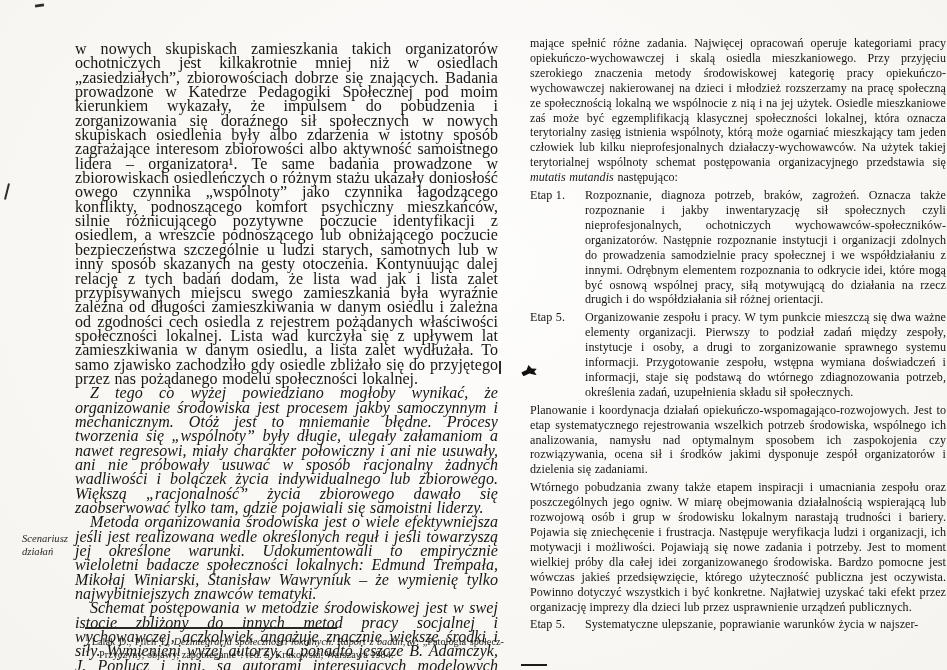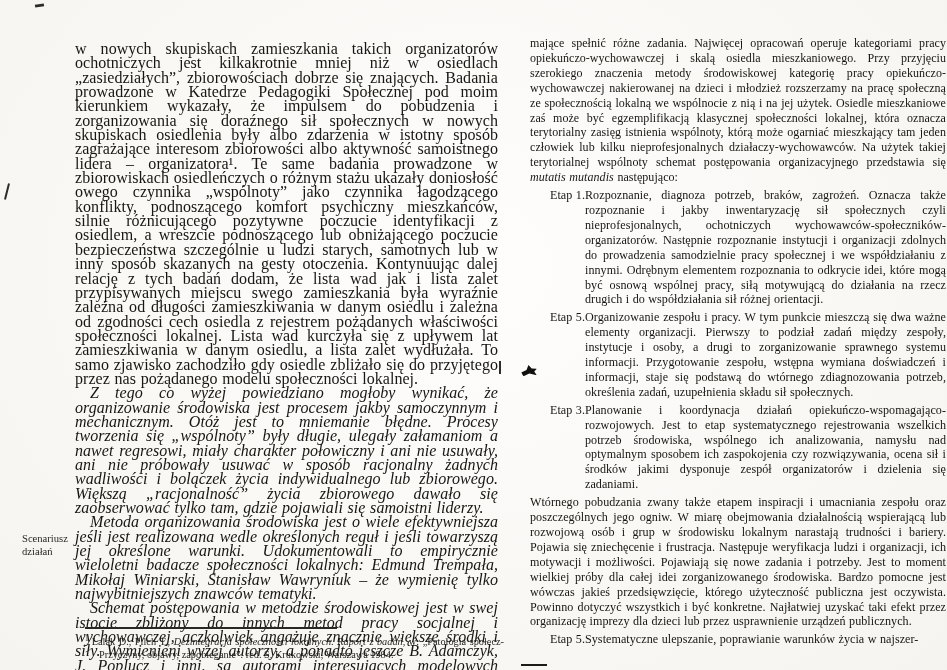--- a/index.html
+++ b/index.html
@@ -26,39 +26,39 @@
     margin:0;text-align:justify;
     font-size:12px;line-height:14.9px;
     word-spacing:0.6px;letter-spacing:0.05px;
   }
   .intro i{font-style:italic;}
   .stage{
     display:flex;margin-top:3px;
     font-size:12.1px;line-height:14.9px;
     word-spacing:0.4px;letter-spacing:0.05px;
   }
-  .stage-label{flex:0 0 55px;width:55px;text-align:right;}
+  .stage-label{flex:0 0 55px;width:55px;}
   .stage-text{flex:1;text-align:justify;}
   
   .footnote-rule{
     position:absolute;left:85px;top:627px;width:252px;height:2px;
     background:#2b2824;
   }
   .footnote{
     position:absolute;left:85px;top:633px;width:405px;
     font-size:10.3px;line-height:12.3px;
     padding-left:14px;text-indent:-14px;text-align:justify;
     color:#211e1a;
   }
   .footnote i{font-style:italic;}
   .footnote sup{font-size:7.5px;margin-right:3px;}
   
   .margin-note{
     position:absolute;left:22px;top:533px;width:58px;
-    font-size:10.6px;line-height:12.5px;
+    font-style:italic;font-size:10.6px;line-height:12.5px;
     color:#2a2623;
   }
   
   .mark{position:absolute;background:#2f2c28;}
   .mark-slash{left:6px;top:183px;width:2px;height:17px;transform:rotate(14deg);border-radius:1px;}
   .mark-gap-bar{left:499px;top:361px;width:2px;height:13px;}
   .mark-speck{left:35px;top:4px;width:9px;height:3px;transform:rotate(-8deg);}
   .mark-etap5-underline{left:521px;top:664px;width:26px;height:2px;background:#1d1b18;}
   .ink-blot{
     position:absolute;left:521px;top:365px;width:16px;height:11px;
@@ -95,21 +95,20 @@
 
     <div class="stage">
       <span class="stage-label">Etap 1.</span>
       <div class="stage-text">Rozpoznanie, diagnoza potrzeb, braków, zagrożeń. Oznacza także rozpoznanie i jakby inwentaryzację sił społecznych czyli nieprofesjonalnych, ochotniczych wychowawców-społeczników-organizatorów. Następnie rozpoznanie instytucji i organizacji zdolnych do prowadzenia samodzielnie pracy społecznej i we współdziałaniu z innymi. Odrębnym elementem rozpoznania to odkrycie idei, które mogą być osnową wspólnej pracy, siłą motywującą do działania na rzecz drugich i do współdziałania sił różnej orientacji.</div>
     </div>
     <div class="stage">
       <span class="stage-label">Etap 5.</span>
       <div class="stage-text">Organizowanie zespołu i pracy. W tym punkcie mieszczą się dwa ważne elementy organizacji. Pierwszy to podział zadań między zespoły, instytucje i osoby, a drugi to zorganizowanie sprawnego systemu informacji. Przygotowanie zespołu, wstępna wymiana doświadczeń i informacji, staje się podstawą do wtórnego zdiagnozowania potrzeb, określenia zadań, uzupełnienia składu sił społecznych.</div>
     </div>
     <div class="stage">
-      <span class="stage-label">Etap 3.</span>
       <div class="stage-text">Planowanie i koordynacja działań opiekuńczo-wspomagająco-rozwojowych. Jest to etap systematycznego rejestrowania wszelkich potrzeb środowiska, wspólnego ich analizowania, namysłu nad optymalnym sposobem ich zaspokojenia czy rozwiązywania, ocena sił i środków jakimi dysponuje zespół organizatorów i dzielenia się zadaniami.</div>
     </div>
     <div class="stage">
       <div class="stage-text">Wtórnego pobudzania zwany także etapem inspiracji i umacniania zespołu oraz poszczególnych jego ogniw. W miarę obejmowania działalnością wspierającą lub rozwojową osób i grup w środowisku lokalnym narastają trudności i bariery. Pojawia się zniechęcenie i frustracja. Następuje weryfikacja ludzi i organizacji, ich motywacji i możliwości. Pojawiają się nowe zadania i potrzeby. Jest to moment wielkiej próby dla całej idei zorganizowanego środowiska. Bardzo pomocne jest wówczas jakieś przedsięwzięcie, którego użyteczność publiczna jest oczywista. Powinno dotyczyć wszystkich i być konkretne. Najłatwiej uzyskać taki efekt przez organizację imprezy dla dzieci lub przez usprawnienie urządzeń publicznych.</div>
     </div>
     <div class="stage">
       <span class="stage-label">Etap 5.</span>
       <div class="stage-text">Systematyczne ulepszanie, poprawianie warunków życia w najszer-</div>
     </div>
   </div>

